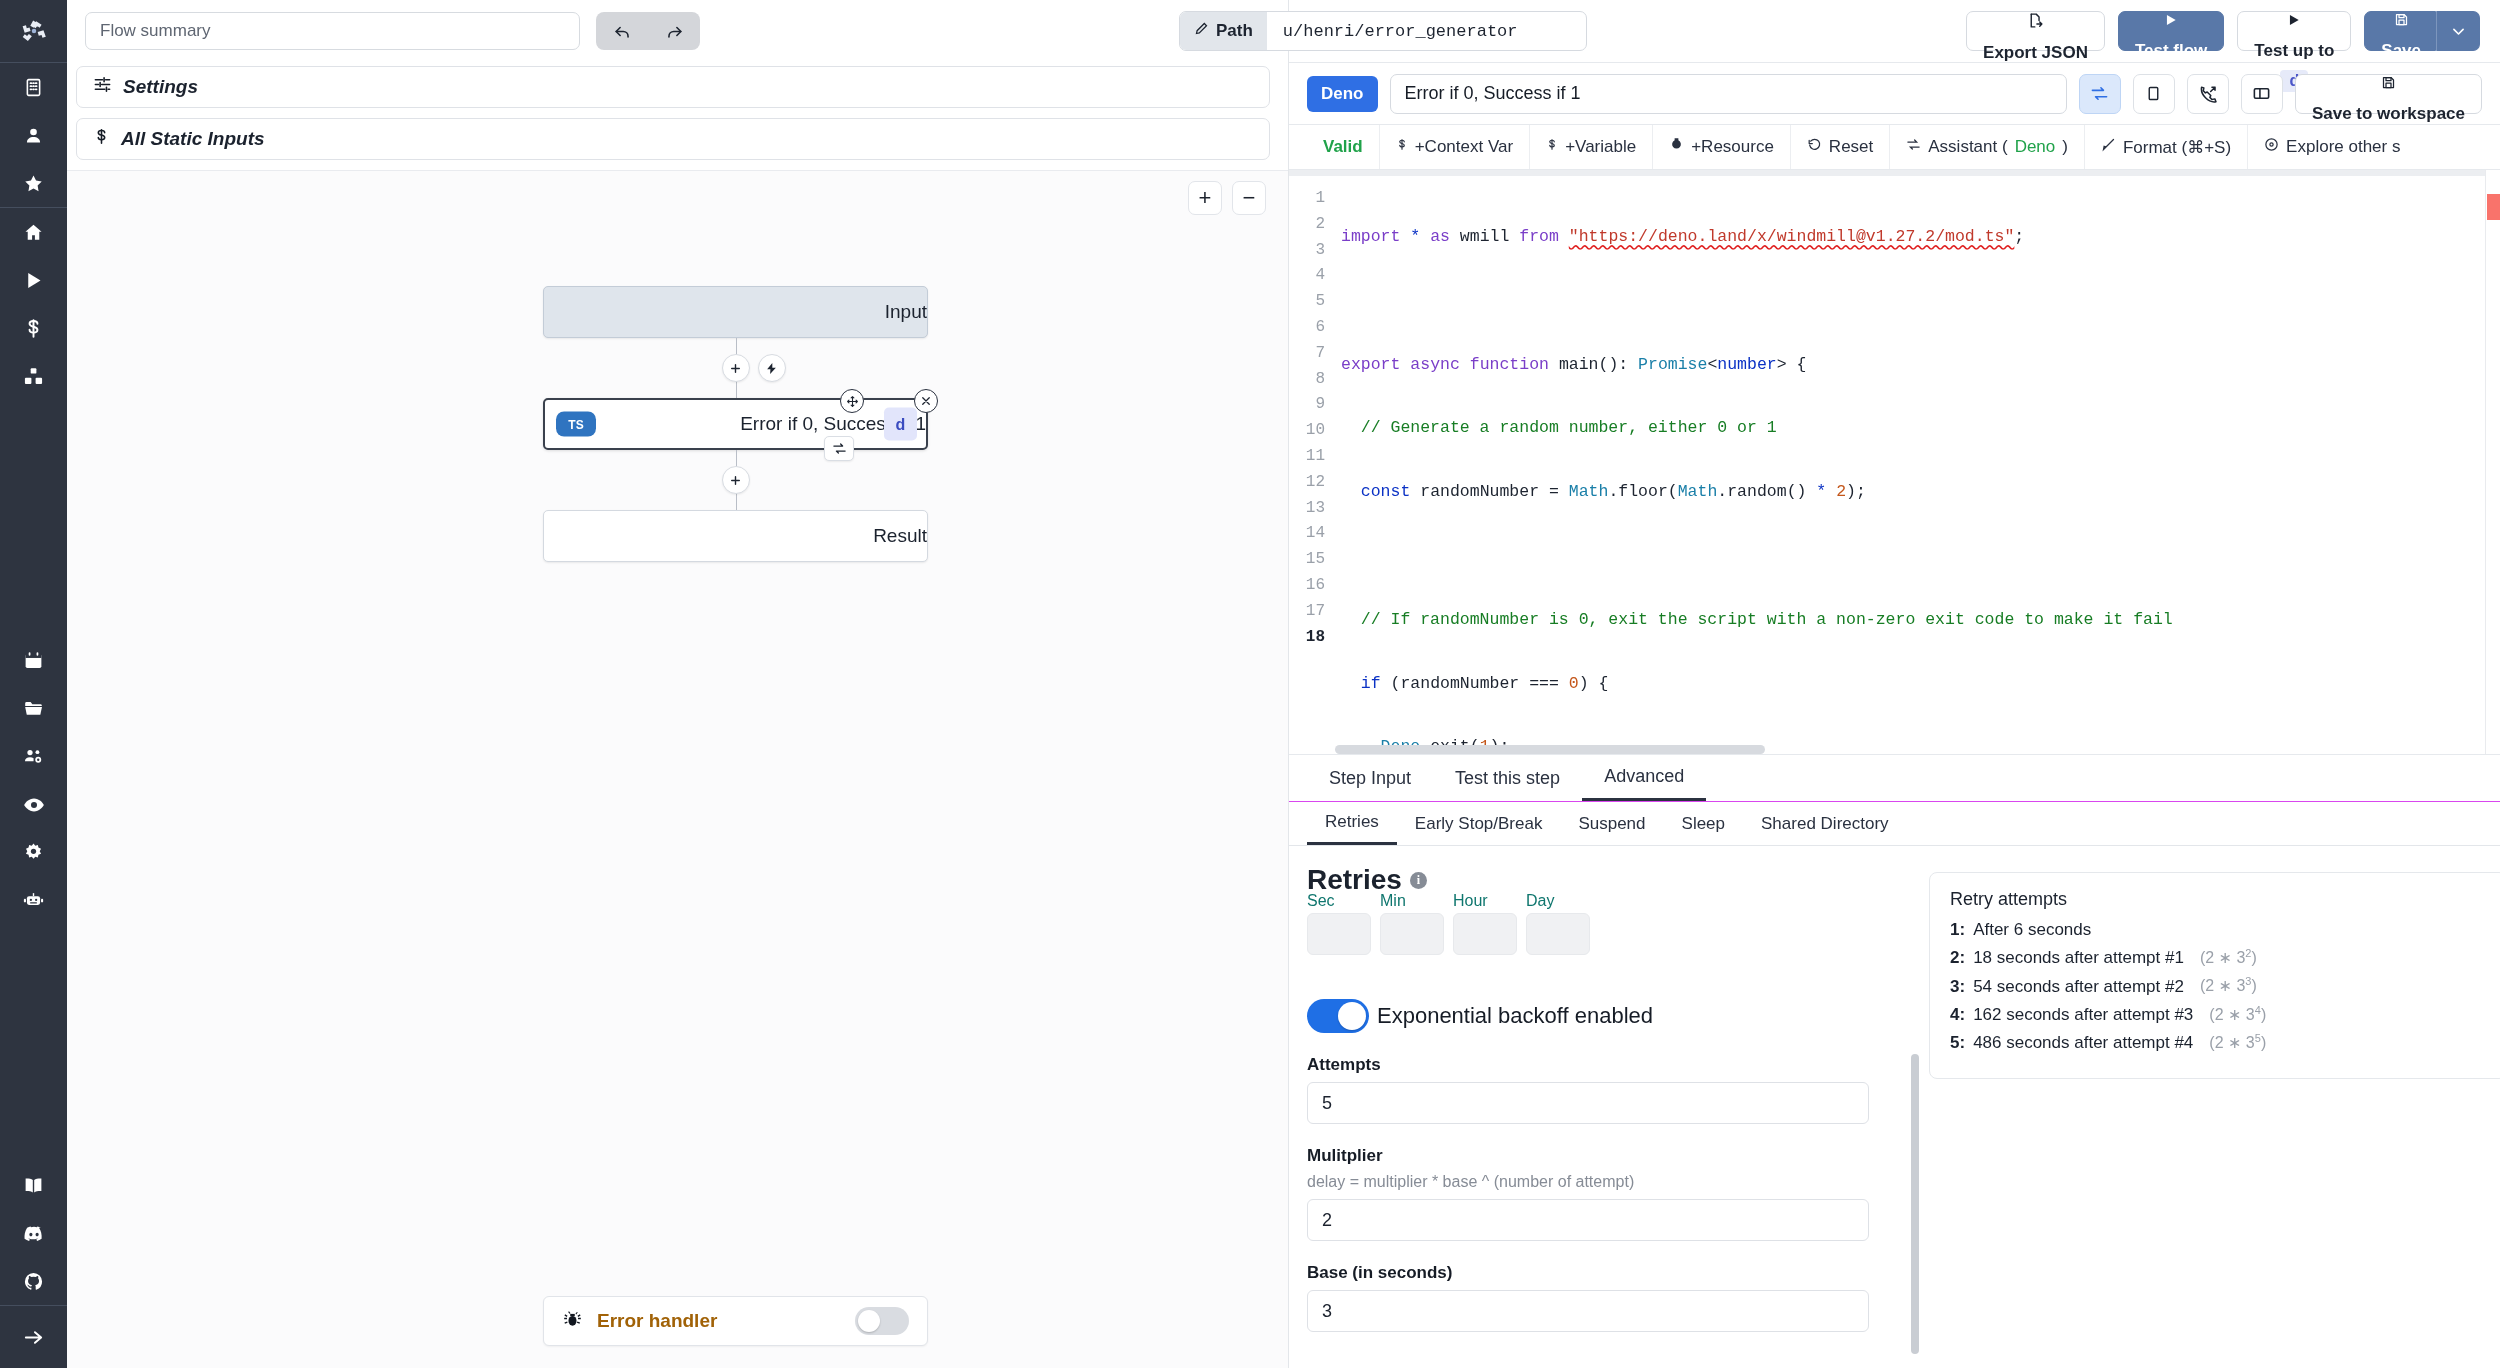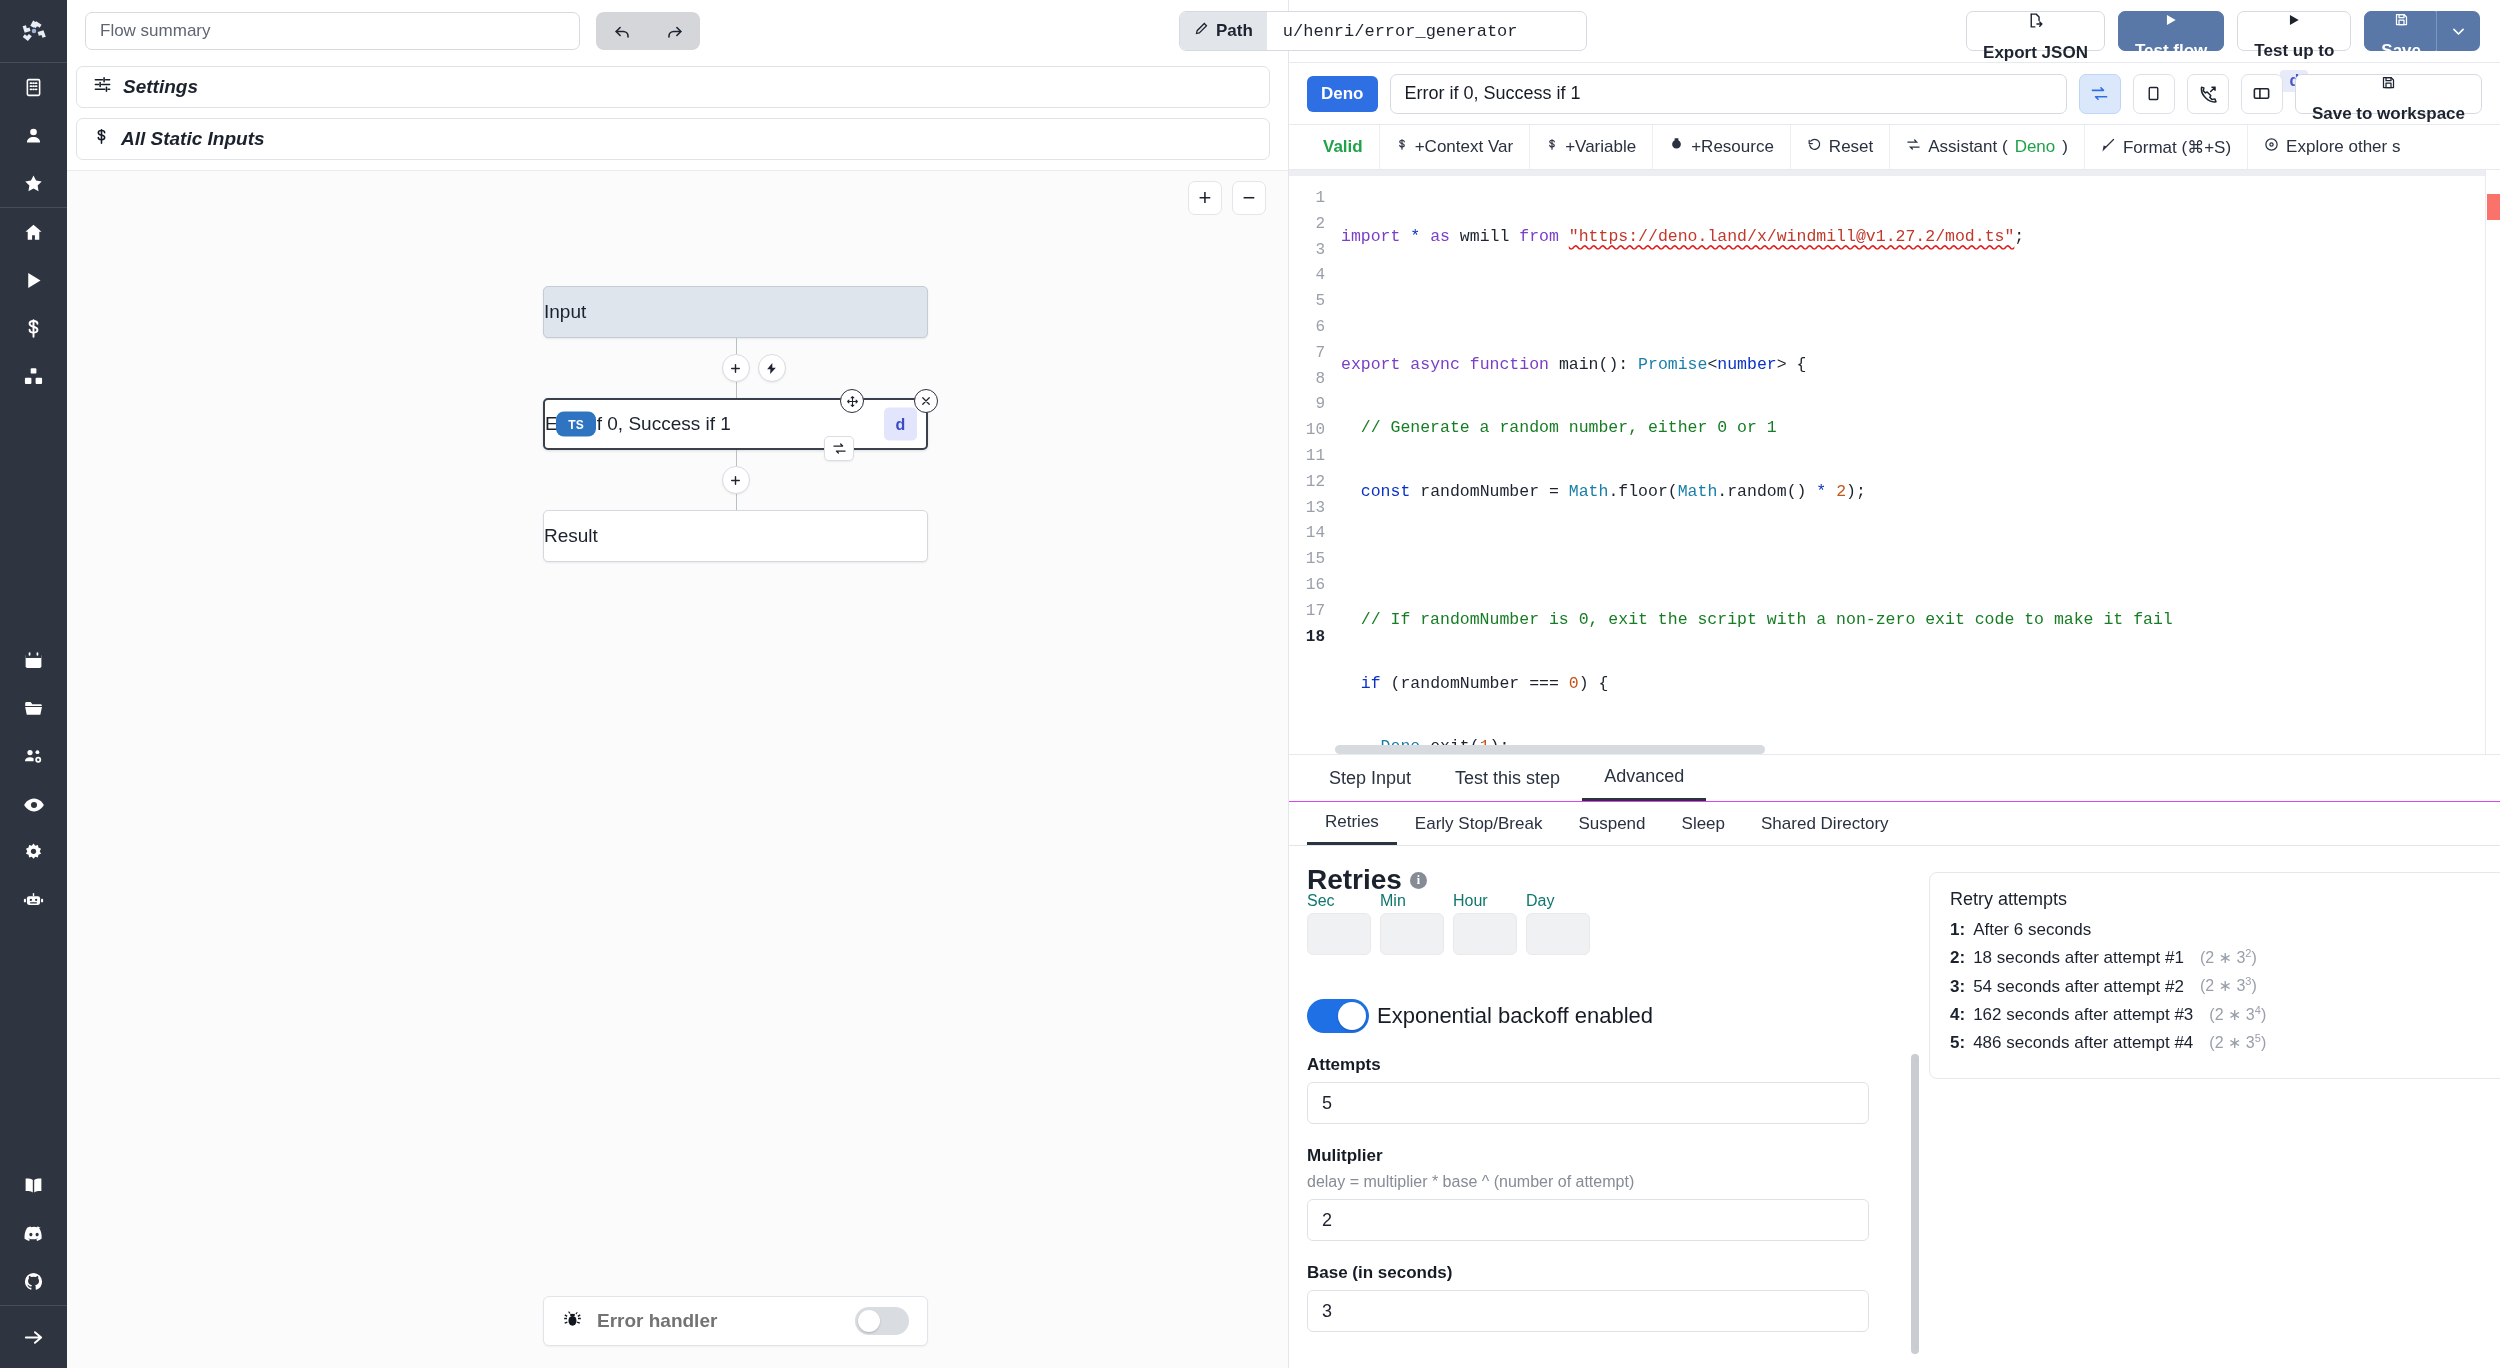--- a/index.html
+++ b/index.html
@@ -81,21 +81,21 @@
   .zoom-ctrls { position: absolute; right: 22px; top: 10px; display: flex; gap: 10px; }
   .zbtn {
     width: 34px; height: 34px; border: 1px solid #e2e5ea; border-radius: 7px;
     background: #fff; display:flex; align-items:center; justify-content:center;
     font-size: 22px; color:#1d232e; cursor: pointer; line-height:1;
   }
 
   .graph { position: absolute; left: 476px; top: 115px; width: 385px; }
   .node {
     width: 385px; height: 52px;
-    display: flex; align-items: center; justify-content: flex-start;
+    display: flex; align-items: center; justify-content: flex-end;
     border-radius: 5px;
     font-size: 19px; color: #1b222e;
     position: relative; cursor: pointer;
   }
   .node-input { background: #dfe5ec; border: 1px solid #c3ccd7; box-shadow: 0 1px 2px rgba(0,0,0,.08); }
   .node-result { background: #ffffff; border: 1px solid #d4d9e0; box-shadow: 0 1px 2px rgba(0,0,0,.08); }
   .node-step {
     background: #ffffff; border: 2.5px solid #3a414d;
     box-shadow: 0 1px 3px rgba(0,0,0,.12);
   }
@@ -148,21 +148,21 @@
     box-shadow: 0 1px 2px rgba(0,0,0,.07);
   }
 
   .error-handler {
     position: absolute; left: 476px; bottom: 22px;
     width: 385px; height: 50px;
     background:#fff; border: 1px solid #e1e4e9; border-radius: 6px;
     display:flex; align-items:center; padding: 0 18px; gap: 14px;
     box-shadow: 0 1px 2px rgba(0,0,0,.05);
   }
-  .eh-label { font-size: 19px; font-weight: 700; color:#737373; flex:1; }
+  .eh-label { font-size: 19px; font-weight: 700; color:#a16207; flex:1; }
   .toggle-off {
     width: 54px; height: 28px; border-radius: 15px; background:#d9dce1; position:relative; cursor:pointer;
   }
   .toggle-off::after {
     content:""; position:absolute; left:3px; top:3px; width:22px; height:22px;
     border-radius:50%; background:#fff; box-shadow:0 1px 2px rgba(0,0,0,.2);
   }
   .toggle-on {
     width: 62px; height: 34px; border-radius: 18px; background:#1f6fe5; position:relative; cursor:pointer;
   }

